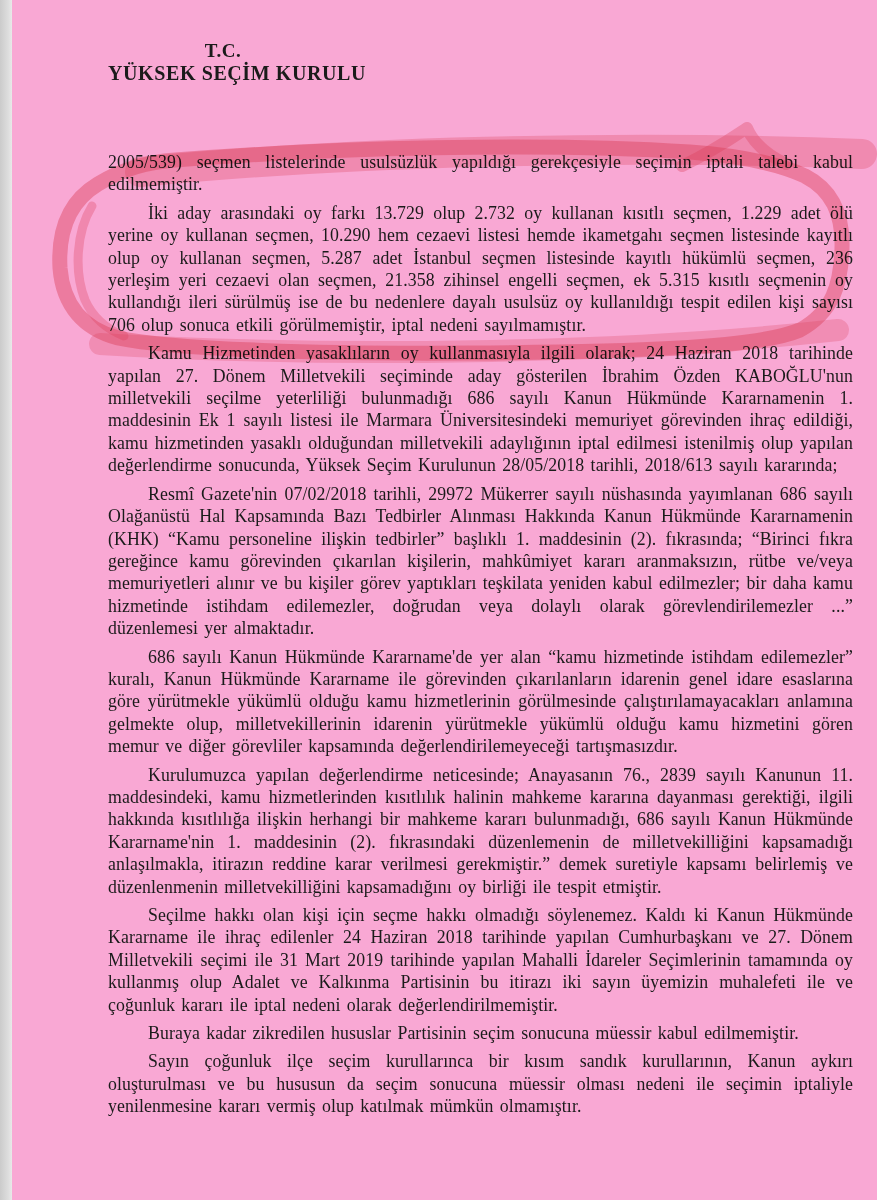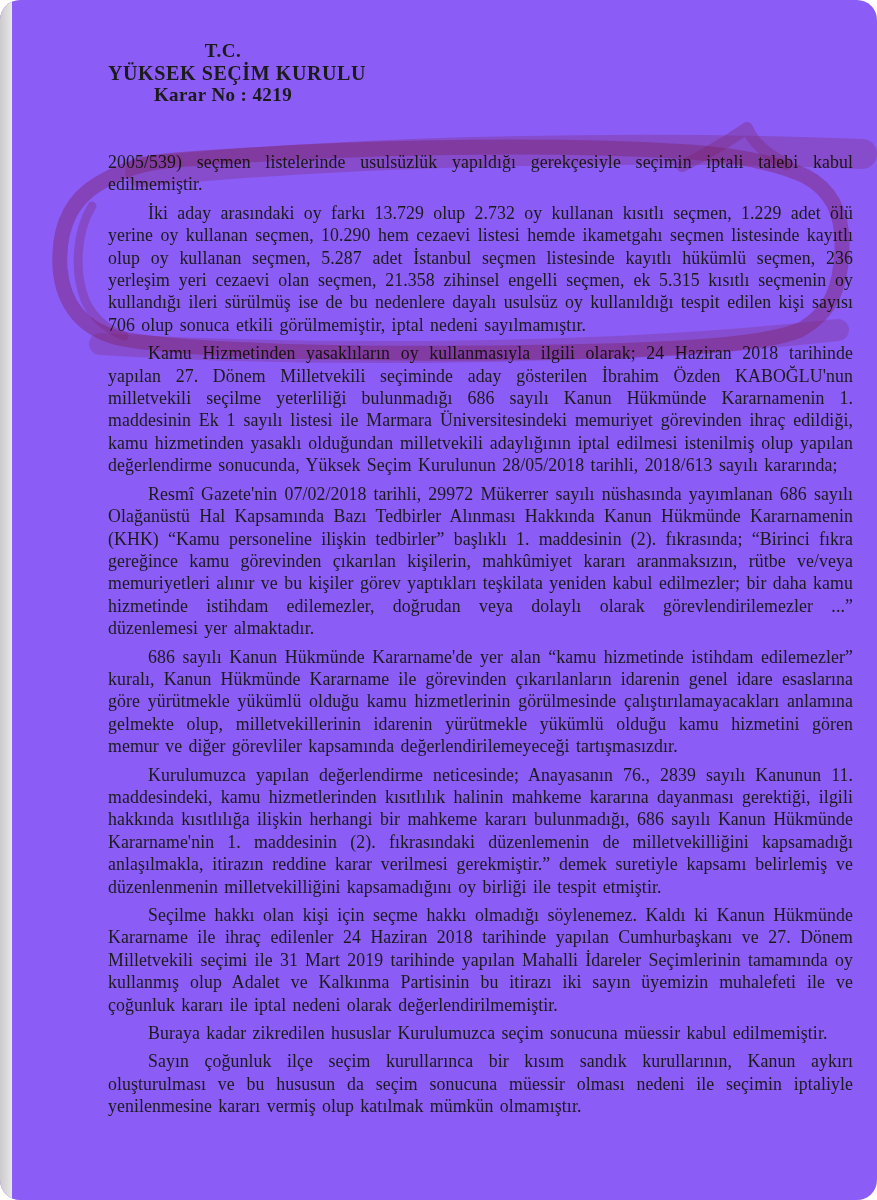--- a/index.html
+++ b/index.html
@@ -1,24 +1,23 @@
 <!DOCTYPE html>
 <html><head>
 <meta charset="utf-8">
 <style>
   html, body { margin: 0; padding: 0; background: #ffffff; }
   .page {
     position: relative;
     width: 877px;
     height: 1200px;
-    background: #8b5cf6;
+    background: #f9a8d4;
     overflow: hidden;
     font-family: "Liberation Serif", "DejaVu Serif", serif;
     color: #1b1b1b;
-    border-radius: 20px;
   }
   .edge-strip {
     position: absolute;
     left: 0; top: 0; bottom: 0;
     width: 12px;
     background: linear-gradient(to right, #cbcbcb, #dedede 70%, #e9e9e9);
   }
   .doc-header {
     position: absolute;
     left: 108px;
@@ -60,32 +59,31 @@
 </head>
 <body>
 
 <div class="page">
 
   <div class="edge-strip"></div>
 
   <div class="doc-header">
     <div class="h-line1">T.C.</div>
     <div class="h-line2">YÜKSEK SEÇİM KURULU</div>
-    <div class="h-line3">Karar No : 4219</div>
   </div>
 
   <div class="doc-body">
     <p class="para no-indent">2005/539) seçmen listelerinde usulsüzlük yapıldığı gerekçesiyle seçimin iptali talebi kabul edilmemiştir.</p>
     <p class="para">İki aday arasındaki oy farkı 13.729 olup 2.732 oy kullanan kısıtlı seçmen, 1.229 adet ölü yerine oy kullanan seçmen, 10.290 hem cezaevi listesi hemde ikametgahı seçmen listesinde kayıtlı olup oy kullanan seçmen, 5.287 adet İstanbul seçmen listesinde kayıtlı hükümlü seçmen, 236 yerleşim yeri cezaevi olan seçmen, 21.358 zihinsel engelli seçmen, ek 5.315 kısıtlı seçmenin oy kullandığı ileri sürülmüş ise de bu nedenlere dayalı usulsüz oy kullanıldığı tespit edilen kişi sayısı 706 olup sonuca etkili görülmemiştir, iptal nedeni sayılmamıştır.</p>
     <p class="para">Kamu Hizmetinden yasaklıların oy kullanmasıyla ilgili olarak; 24 Haziran 2018 tarihinde yapılan 27. Dönem Milletvekili seçiminde aday gösterilen İbrahim Özden KABOĞLU'nun milletvekili seçilme yeterliliği bulunmadığı 686 sayılı Kanun Hükmünde Kararnamenin 1. maddesinin Ek 1 sayılı listesi ile Marmara Üniversitesindeki memuriyet görevinden ihraç edildiği, kamu hizmetinden yasaklı olduğundan milletvekili adaylığının iptal edilmesi istenilmiş olup yapılan değerlendirme sonucunda, Yüksek Seçim Kurulunun 28/05/2018 tarihli, 2018/613 sayılı kararında;</p>
     <p class="para">Resmî Gazete'nin 07/02/2018 tarihli, 29972 Mükerrer sayılı nüshasında yayımlanan 686 sayılı Olağanüstü Hal Kapsamında Bazı Tedbirler Alınması Hakkında Kanun Hükmünde Kararnamenin (KHK) “Kamu personeline ilişkin tedbirler” başlıklı 1. maddesinin (2). fıkrasında; “Birinci fıkra gereğince kamu görevinden çıkarılan kişilerin, mahkûmiyet kararı aranmaksızın, rütbe ve/veya memuriyetleri alınır ve bu kişiler görev yaptıkları teşkilata yeniden kabul edilmezler; bir daha kamu hizmetinde istihdam edilemezler, doğrudan veya dolaylı olarak görevlendirilemezler ...” düzenlemesi yer almaktadır.</p>
     <p class="para">686 sayılı Kanun Hükmünde Kararname'de yer alan “kamu hizmetinde istihdam edilemezler” kuralı, Kanun Hükmünde Kararname ile görevinden çıkarılanların idarenin genel idare esaslarına göre yürütmekle yükümlü olduğu kamu hizmetlerinin görülmesinde çalıştırılamayacakları anlamına gelmekte olup, milletvekillerinin idarenin yürütmekle yükümlü olduğu kamu hizmetini gören memur ve diğer görevliler kapsamında değerlendirilemeyeceği tartışmasızdır.</p>
     <p class="para">Kurulumuzca yapılan değerlendirme neticesinde; Anayasanın 76., 2839 sayılı Kanunun 11. maddesindeki, kamu hizmetlerinden kısıtlılık halinin mahkeme kararına dayanması gerektiği, ilgili hakkında kısıtlılığa ilişkin herhangi bir mahkeme kararı bulunmadığı, 686 sayılı Kanun Hükmünde Kararname'nin 1. maddesinin (2). fıkrasındaki düzenlemenin de milletvekilliğini kapsamadığı anlaşılmakla, itirazın reddine karar verilmesi gerekmiştir.” demek suretiyle kapsamı belirlemiş ve düzenlenmenin milletvekilliğini kapsamadığını oy birliği ile tespit etmiştir.</p>
     <p class="para">Seçilme hakkı olan kişi için seçme hakkı olmadığı söylenemez. Kaldı ki Kanun Hükmünde Kararname ile ihraç edilenler 24 Haziran 2018 tarihinde yapılan Cumhurbaşkanı ve 27. Dönem Milletvekili seçimi ile 31 Mart 2019 tarihinde yapılan Mahalli İdareler Seçimlerinin tamamında oy kullanmış olup Adalet ve Kalkınma Partisinin bu itirazı iki sayın üyemizin muhalefeti ile ve çoğunluk kararı ile iptal nedeni olarak değerlendirilmemiştir.</p>
-    <p class="para">Buraya kadar zikredilen hususlar Kurulumuzca seçim sonucuna müessir kabul edilmemiştir.</p>
+    <p class="para">Buraya kadar zikredilen hususlar Partisinin seçim sonucuna müessir kabul edilmemiştir.</p>
     <p class="para">Sayın çoğunluk ilçe seçim kurullarınca bir kısım sandık kurullarının, Kanun aykırı oluşturulması ve bu hususun da seçim sonucuna müessir olması nedeni ile seçimin iptaliyle yenilenmesine kararı vermiş olup katılmak mümkün olmamıştır.</p>
   </div>
 
   <svg class="marker-overlay" width="877" height="1200" viewBox="0 0 877 1200" xmlns="http://www.w3.org/2000/svg">
 
     <path d="M 175 160
              C 330 148, 540 142, 690 152
              C 730 155, 775 162, 805 176
              C 832 190, 843 214, 842 248
              C 841 284, 833 312, 800 330

